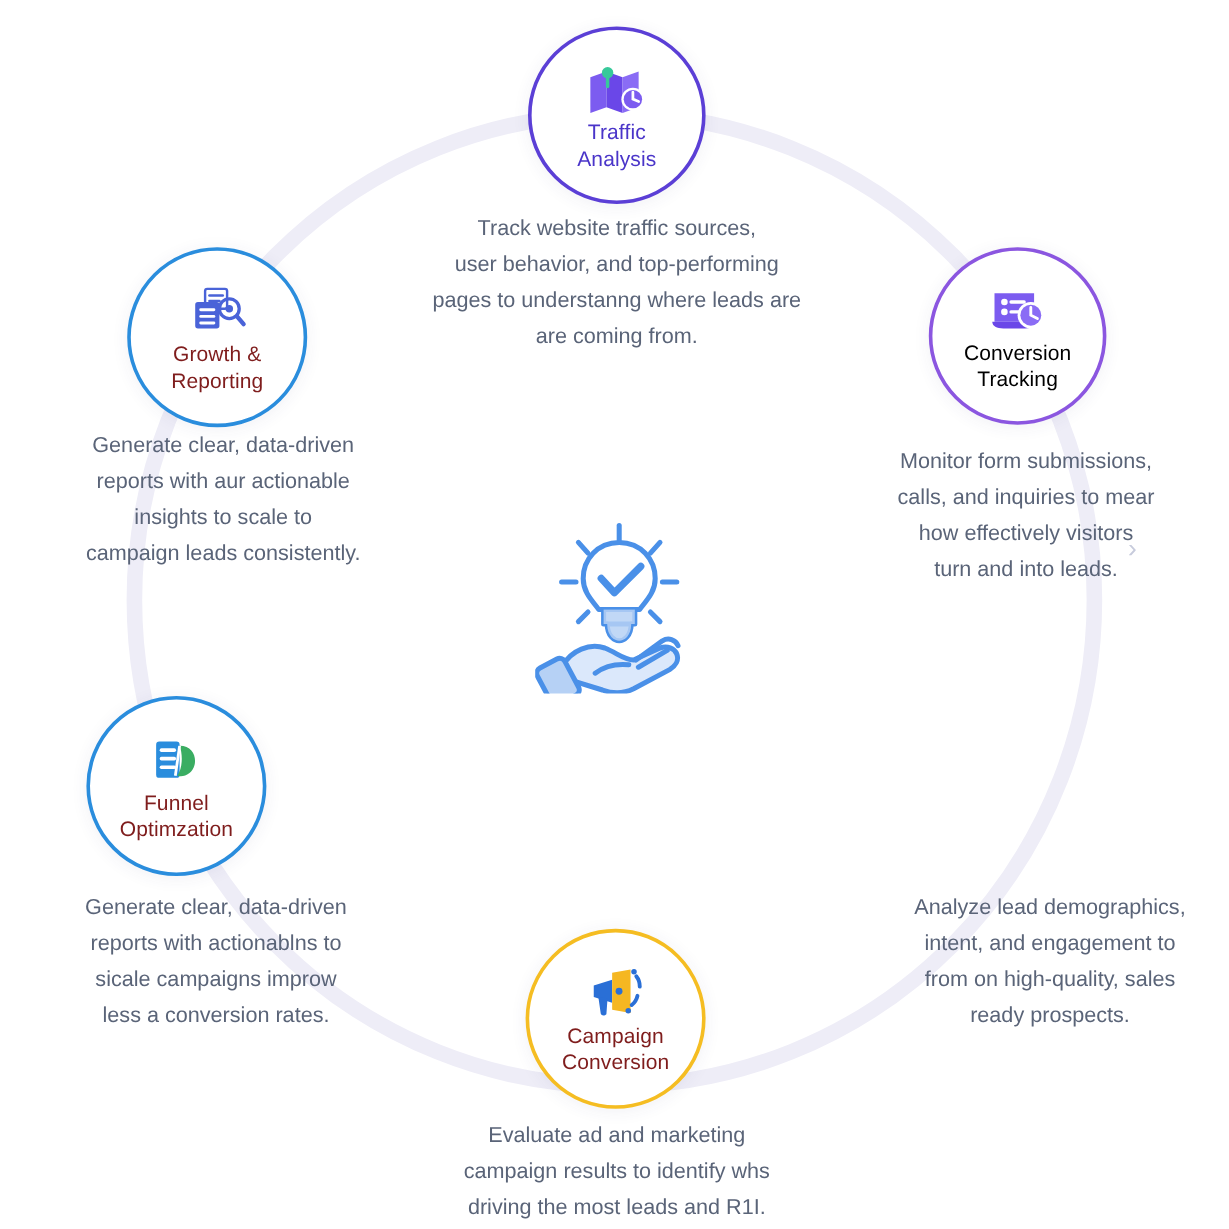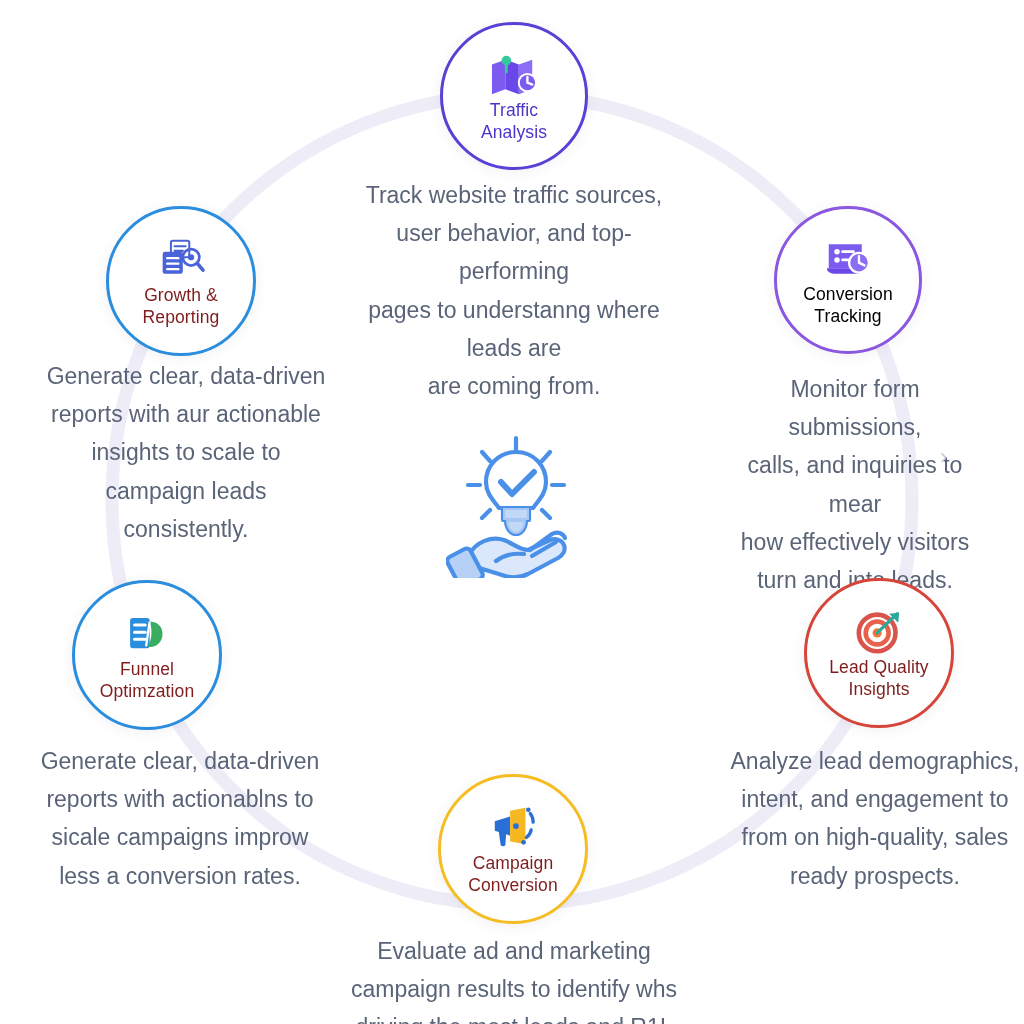--- a/index.html
+++ b/index.html
@@ -56,21 +56,21 @@
 
   #node-campaign{left:438px;top:774px;width:150px;height:150px;border:3.2px solid #f5bd22;}
 
   #node-funnel{left:72px;top:580px;width:150px;height:150px;border:3.2px solid #2a8ddd;}
 
   #node-growth{left:106px;top:206px;width:150px;height:150px;border:3.2px solid #2a8ddd;}
 
   
   .desc{
     position:absolute;
-    font-size:23px;
+    font-size:18px;
     line-height:1.66;
     color:#5a6478;
     text-align:center;
     white-space:pre-line;
   }
   #desc-traffic{left:344px;top:176px;width:340px;}
   #desc-conversion{left:726px;top:357px;width:258px;margin-top:13px;}
   #desc-lead{left:730px;top:742px;width:290px;}
   #desc-campaign{left:350px;top:932px;width:328px;}
   #desc-funnel{left:38px;top:742px;width:284px;}
@@ -162,33 +162,20 @@
     </span>
     <span class="nlabel">Conversion
 Tracking</span>
   </div>
   <div class="desc" id="desc-conversion">Monitor form submissions,
 calls, and inquiries to mear
 how effectively visitors
 turn and into leads.</div>
   <div class="chevron">›</div>
 
-  <div class="node" id="node-lead">
-    <span class="nicon">
-      <svg viewBox="0 0 54 48" width="50" height="44">
-        <circle cx="25" cy="25" r="20" fill="none" stroke="#d9544a" stroke-width="5"></circle>
-        <circle cx="25" cy="25" r="12.5" fill="none" stroke="#e8614a" stroke-width="5"></circle>
-        <circle cx="25" cy="25" r="5" fill="#ef7738"></circle>
-        <path d="M25 25 L47 4" stroke="#2aa89a" stroke-width="3.6" stroke-linecap="round"></path>
-        <path d="M38 4 L49 3 L48 14 Z" fill="#2aa89a"></path>
-      </svg>
-    </span>
-    <span class="nlabel">Lead Quality
-Insights</span>
-  </div>
   <div class="desc" id="desc-lead">Analyze lead demographics,
 intent, and engagement to
 from on high-quality, sales
 ready prospects.</div>
 
   <div class="node" id="node-campaign">
     <span class="nicon">
       <svg viewBox="0 0 54 48" width="52" height="46">
         <path d="M8 18 L24 13 L24 33 L8 28 Z" fill="#2a6fd6"></path>
         <path d="M24 7 L40 4 L40 42 L24 39 Z" fill="#f5b722"></path>

